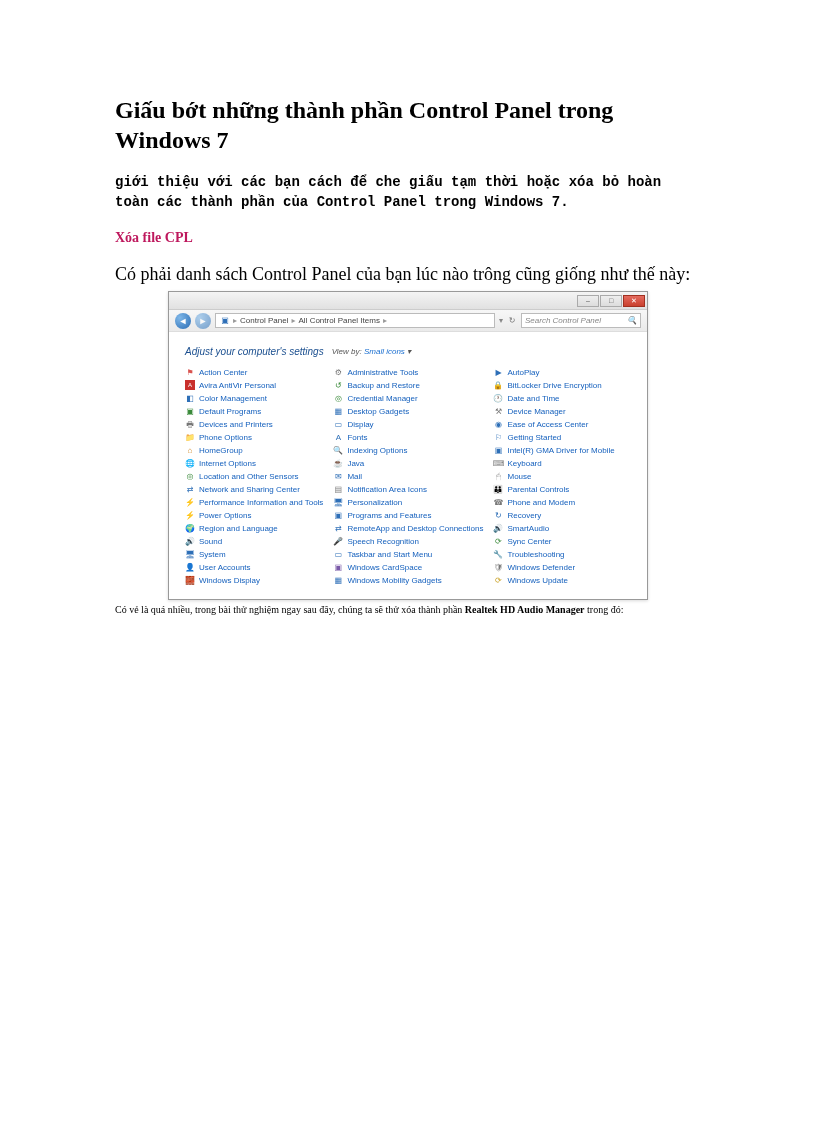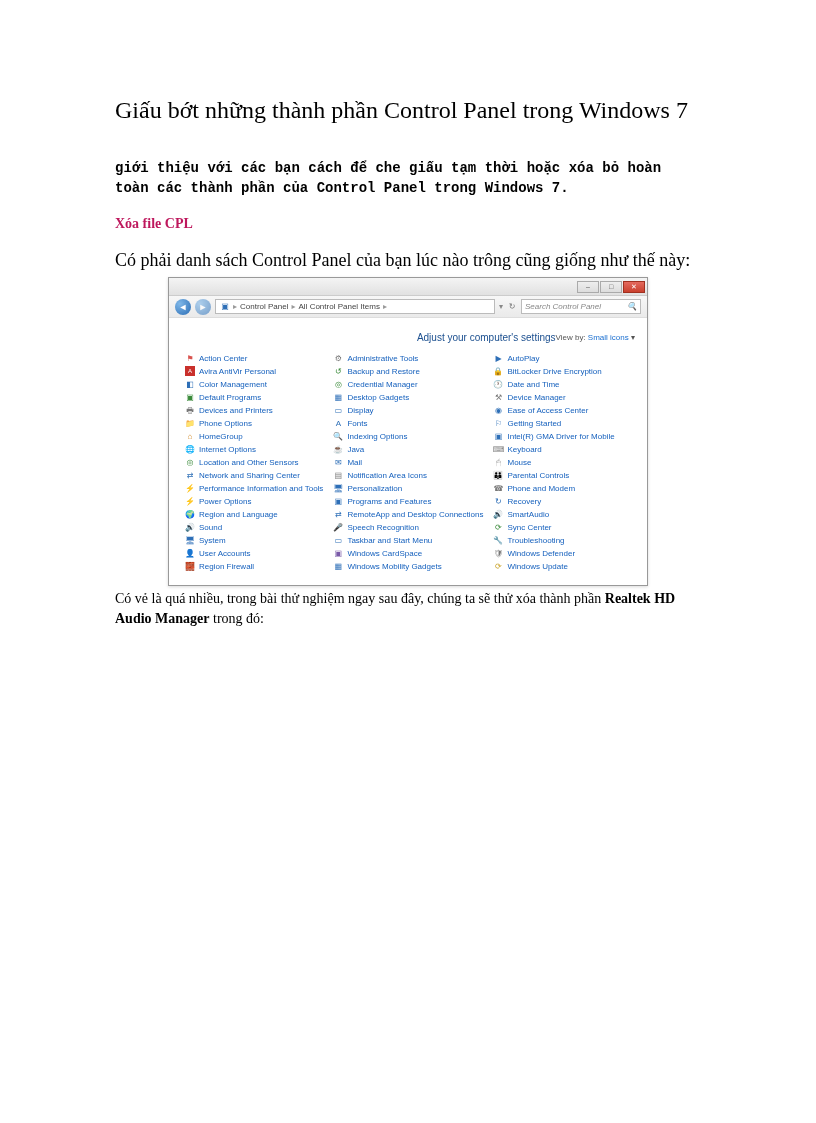--- a/index.html
+++ b/index.html
@@ -4,25 +4,25 @@
   <style>
     * { margin: 0; padding: 0; box-sizing: border-box; }
     body {
       width: 816px;
       height: 1123px;
       background: #fff;
       font-family: 'Times New Roman', serif;
       padding: 95px 115px;
       color: #000;
     }
-    h1 { font-size: 24px; font-weight: normal; margin-bottom: 34px; line-height: 1.25; }
+    h1 { font-size: 24px; font-weight: bold; margin-bottom: 18px; line-height: 1.25; }
     .intro { font-size: 14px; font-weight: bold; margin-bottom: 18px; line-height: 1.4; font-family: Liberation Mono, monospace; }
     .section-link { color: #be185d; font-weight: bold; font-size: 14px; margin-bottom: 16px; display: block; }
     .body-text { font-size: 18px; margin-bottom: 4px; line-height: 1.4; }
-    .after-text { font-size: 14px; line-height: 1.4; margin-top: 3px; }
+    .after-text { font-size: 10px; line-height: 1.4; margin-top: 3px; }
 
     
     .cp-window {
       width: 480px;
       margin: 0 auto 3px auto;
       border: 1px solid #999;
       font-family: 'Segoe UI', Tahoma, sans-serif;
       font-size: 8px;
       background: #fff;
       box-shadow: 0 1px 3px rgba(0,0,0,0.15);
@@ -66,25 +66,26 @@
       color:#444;
     }
     .addr-sep { color:#999; }
     .searchbox {
       width:120px; height:15px; background:#fff; border:1px solid #bbb;
       display:flex; align-items:center; padding:0 3px; gap:3px;
       color:#888; font-style:italic;text-align:center;
     }
     .settings-hdr {
       padding: 14px 12px 10px 16px;
-      display:flex; justify-content:flex-end; align-items:center;
+      display:flex; justify-content:flex-start; align-items:center;
       color:#1b4f8f;
+      font-style:italic;
     }
     .settings-hdr .title { font-size:10px; }
-    .viewby { font-size:8px; color:#555; }
+    .viewby { font-size:8px; color:#555;margin-left:8px; }
     .viewby a { color:#1b6fd0; text-decoration:none; }
     .cp-grid {
       display:grid;
       grid-template-columns: 1fr 1fr 1fr;
       gap: 3px 10px;
       padding: 0 16px 14px 16px;
     }
     .cp-item {
       display:flex; align-items:center; gap:4px;
       color:#1560bd; font-size:8px;
@@ -353,21 +354,21 @@
         <span class="cp-ico ico-purple">▣</span>
         <span>Windows CardSpace</span>
       </div>
     <div class="cp-item">
         <span class="cp-ico ico-gray">🛡</span>
         <span>Windows Defender</span>
       </div>
 
     <div class="cp-item">
         <span class="cp-ico ico-orange">🧱</span>
-        <span>Region Firewall</span>
+        <span>Windows Display</span>
       </div>
     <div class="cp-item">
         <span class="cp-ico ico-blue">▦</span>
         <span>Windows Mobility Gadgets</span>
       </div>
     <div class="cp-item">
         <span class="cp-ico ico-yellow">⟳</span>
         <span>Windows Update</span>
       </div>
   </div>

